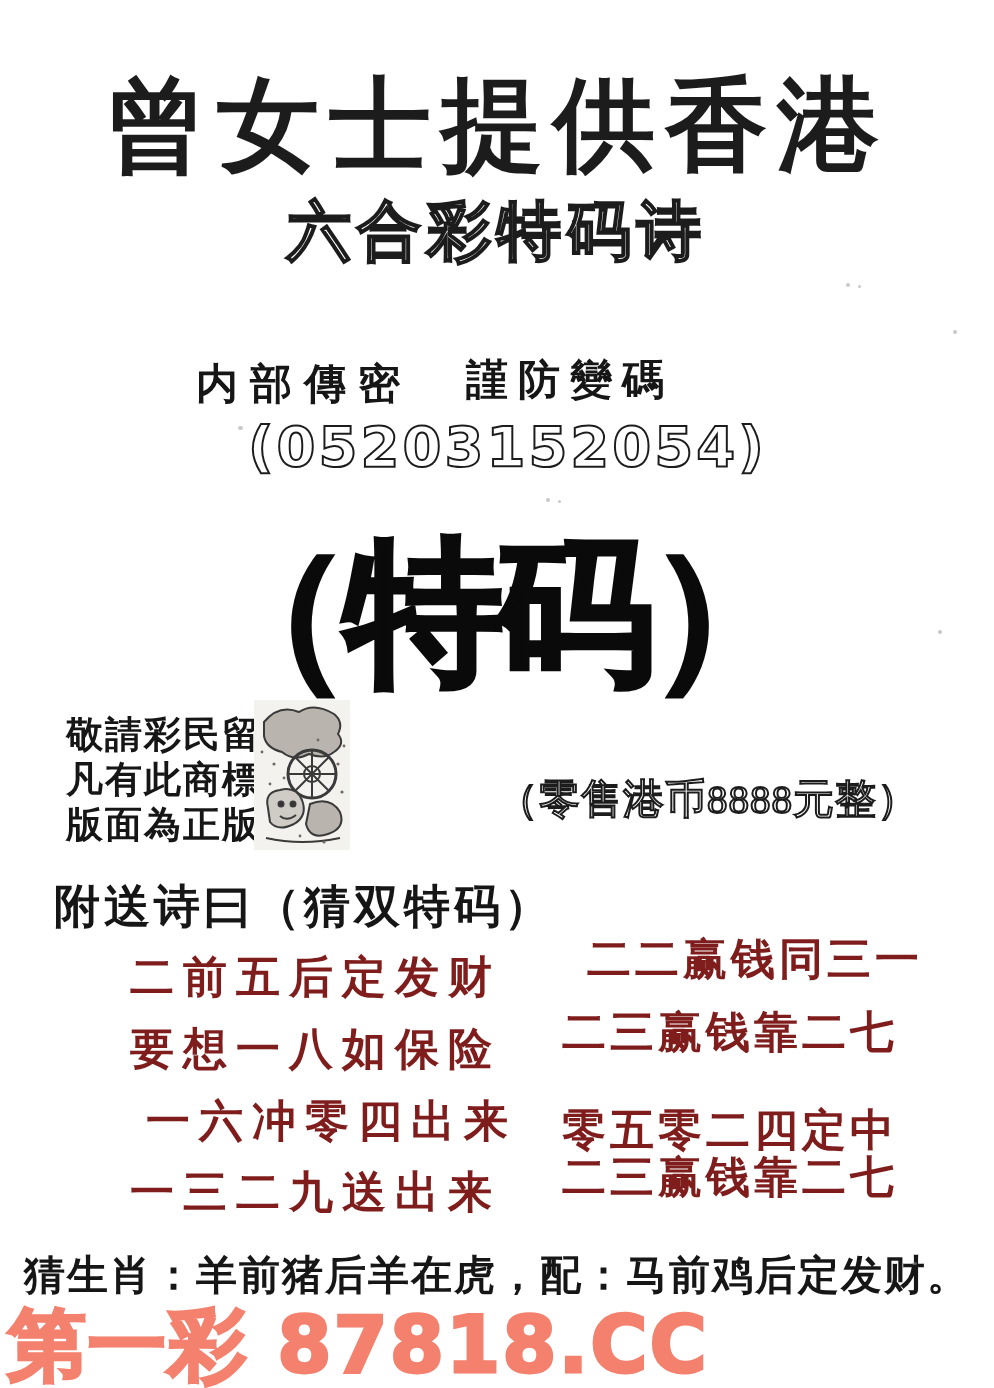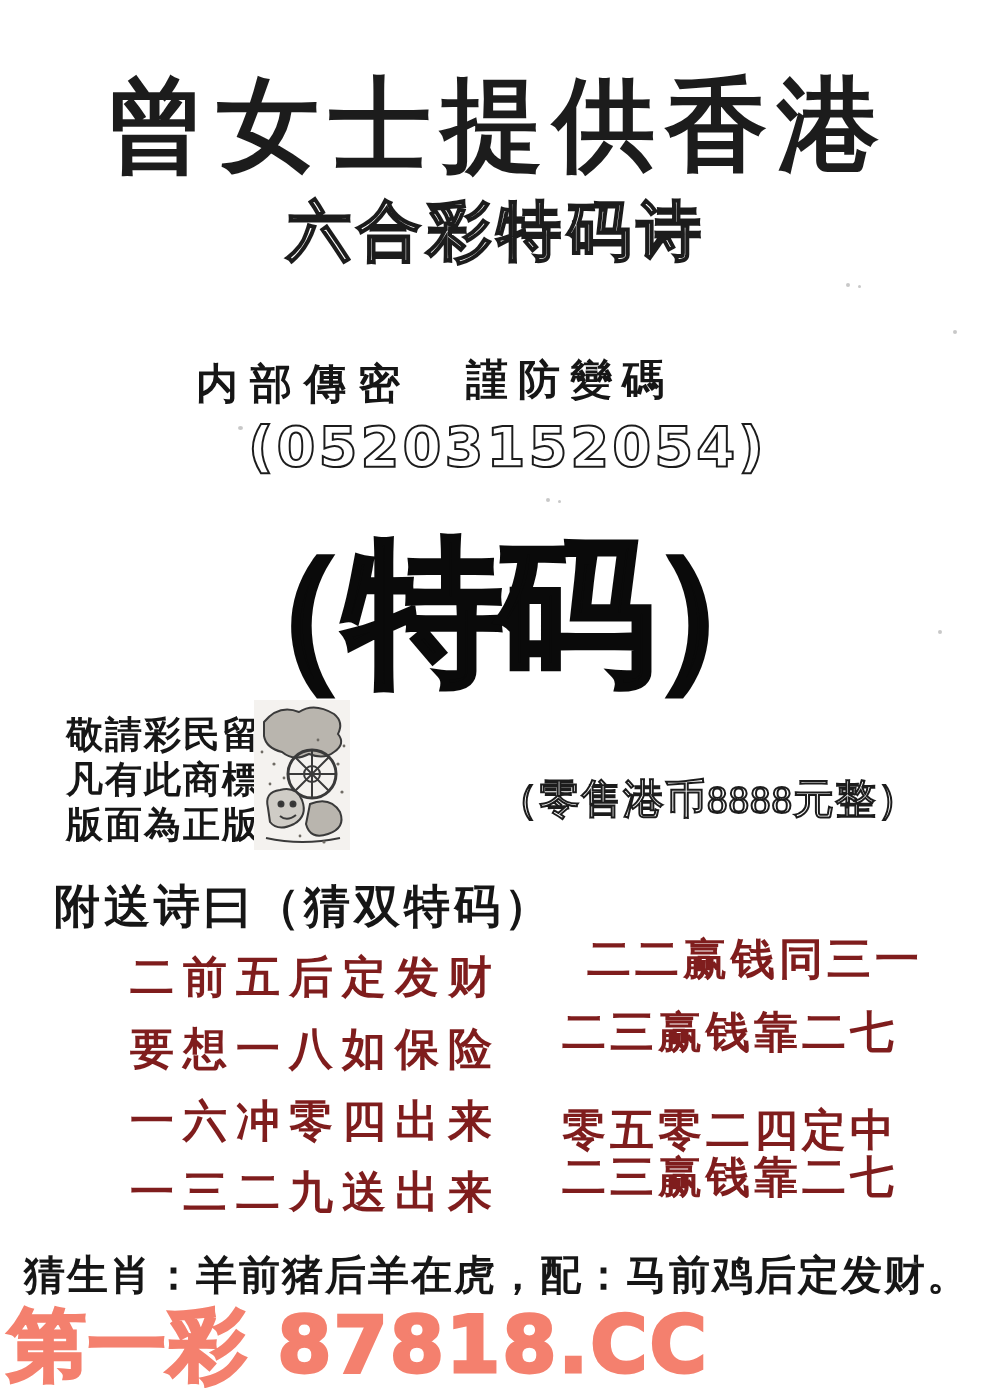--- a/index.html
+++ b/index.html
@@ -85,21 +85,21 @@
   }
 
   .poem-line {
     font-size: 44px;
     font-weight: 700;
     letter-spacing: 9px;
     color: #7f1d1d;
   }
   .pl-0 { left: 130px; top:  948px; }
   .pl-1 { left: 130px; top: 1020px; }
-  .pl-2 { left: 130px; top: 1092px; }
+  .pl-2 { left: 146px; top: 1092px; }
   .pl-3 { left: 130px; top: 1163px; }
   .pr-0 { left: 544px; top:  930px; letter-spacing: 4px; margin-left: 43px; }
   .pr-1 { left: 562px; top: 1003px; letter-spacing: 4px; }
   .pr-2 { left: 562px; top: 1077px; letter-spacing: 4px; margin-top: 24px; }
   .pr-3 { left: 562px; top: 1148px; letter-spacing: 4px; }
 
   .zodiac-line {
     left: 24px; top: 1248px;
     font-size: 41px;
     font-weight: 700;

